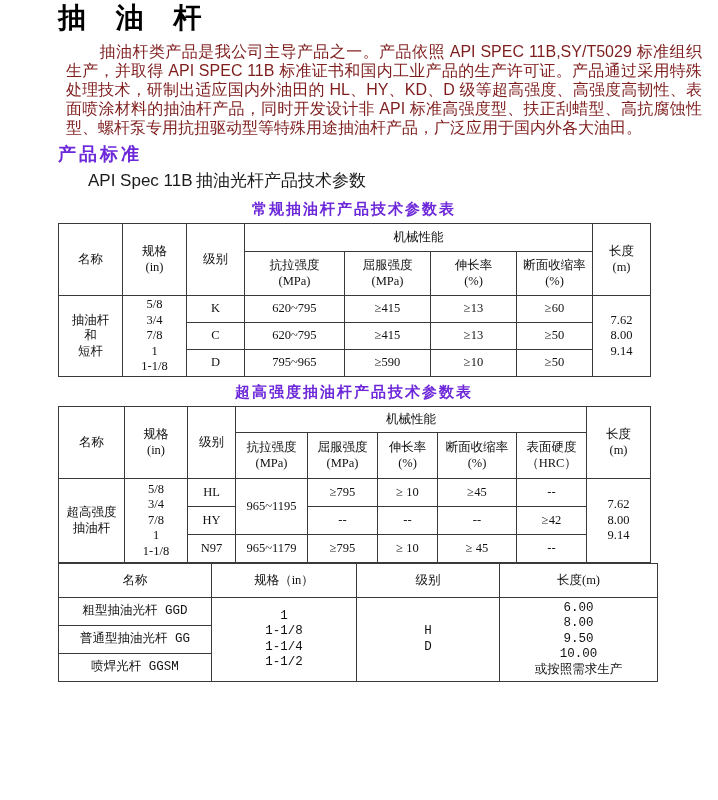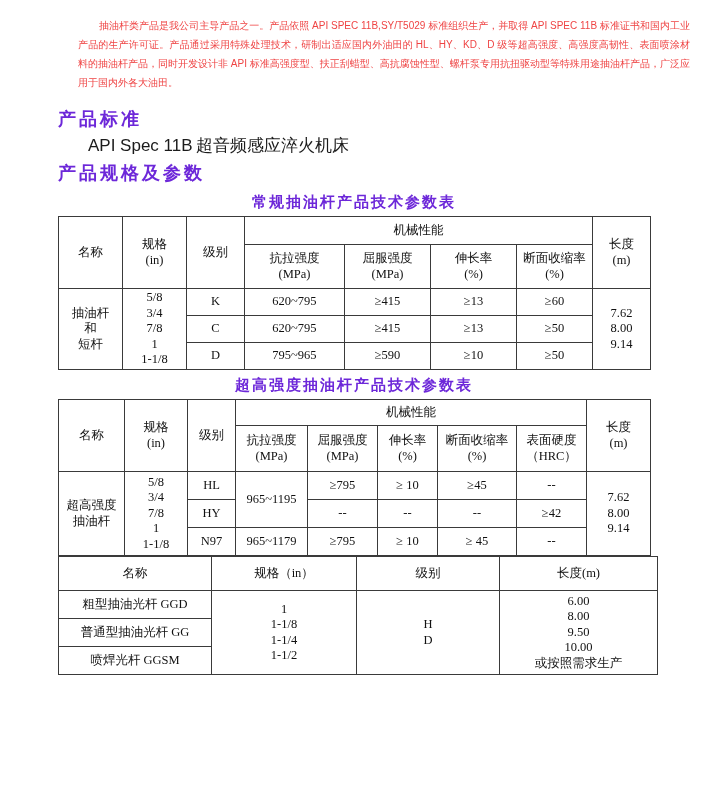--- a/index.html
+++ b/index.html
@@ -12,22 +12,22 @@
   .page { width: 718px; height: 800px; background: #fff; }
 
   .title {
     margin: 2px 0 0 58px;
     font-size: 28px; line-height: 32px; font-weight: 700;
     letter-spacing: 11px; color: #000;
   }
 
   .intro-wrap { margin: 8px 12px 0 62px; }
   .intro {
-    margin: 16px; font-size: 10px; line-height: 19px;
-    text-align: justify; text-indent: 2.1em; color: #ef4444;
+    margin: 4px; font-size: 16px; line-height: 19px;
+    text-align: justify; text-indent: 2.1em; color: #7f1d1d;
   }
 
   .h2 {
     margin: 6px 0 0 58px;
     font-size: 18px; line-height: 22px; font-weight: 700;
     letter-spacing: 3px; color: #6d28d9;
   }
 
   .std-list { margin: 5px 0 0 88px; font-size: 17px; color: #1b1b1b; }
   .std-item { display: flex; line-height: 21px; }
@@ -59,41 +59,41 @@
   .t1 { width: 592px; }
   .t2 { width: 592px; }
   .t3 { width: 599px; }
   .t1 .hr1 { height: 28px; }
   .t1 .hr2 { height: 44px; }
   .t1 .br  { height: 27px; }
   .t2 .hr1 { height: 26px; }
   .t2 .hr2 { height: 46px; }
   .t2 .br  { height: 28px; }
   .t3 .hr  { height: 34px; }
-  .t3 .br  { height: 28px; }
+  .t3 .br  { height: 28px; font-family: Liberation Mono, monospace; }
 </style>
 </head>
 <body>
 
 <div class="page">
 
+  <h1 class="title">抽 油 杆</h1>
 
   <div class="intro-wrap">
     <p class="intro">抽油杆类产品是我公司主导产品之一。产品依照 API SPEC 11B,SY/T5029 标准组织生产，并取得 API SPEC 11B 标准证书和国内工业产品的生产许可证。产品通过采用特殊处理技术，研制出适应国内外油田的 HL、HY、KD、D 级等超高强度、高强度高韧性、表面喷涂材料的抽油杆产品，同时开发设计非 API 标准高强度型、扶正刮蜡型、高抗腐蚀性型、螺杆泵专用抗扭驱动型等特殊用途抽油杆产品，广泛应用于国内外各大油田。</p>
   </div>
 
   <h2 class="h2">产品标准</h2>
   <div class="std-list">
     <div class="std-item">
       <span class="std-code">API Spec 11B</span>
-      <span>超音频感应淬火机床</span>
+      <span>抽油光杆产品技术参数</span>
     </div>
   </div>
 
-  <h2 class="h2">产品规格及参数</h2>
 
   <h3 class="table-title">常规抽油杆产品技术参数表</h3>
   <table class="t1">
     <colgroup>
       <col style="width:64px">
         <col style="width:64px">
         <col style="width:58px">
         <col style="width:100px">
       <col style="width:86px">
         <col style="width:86px">

